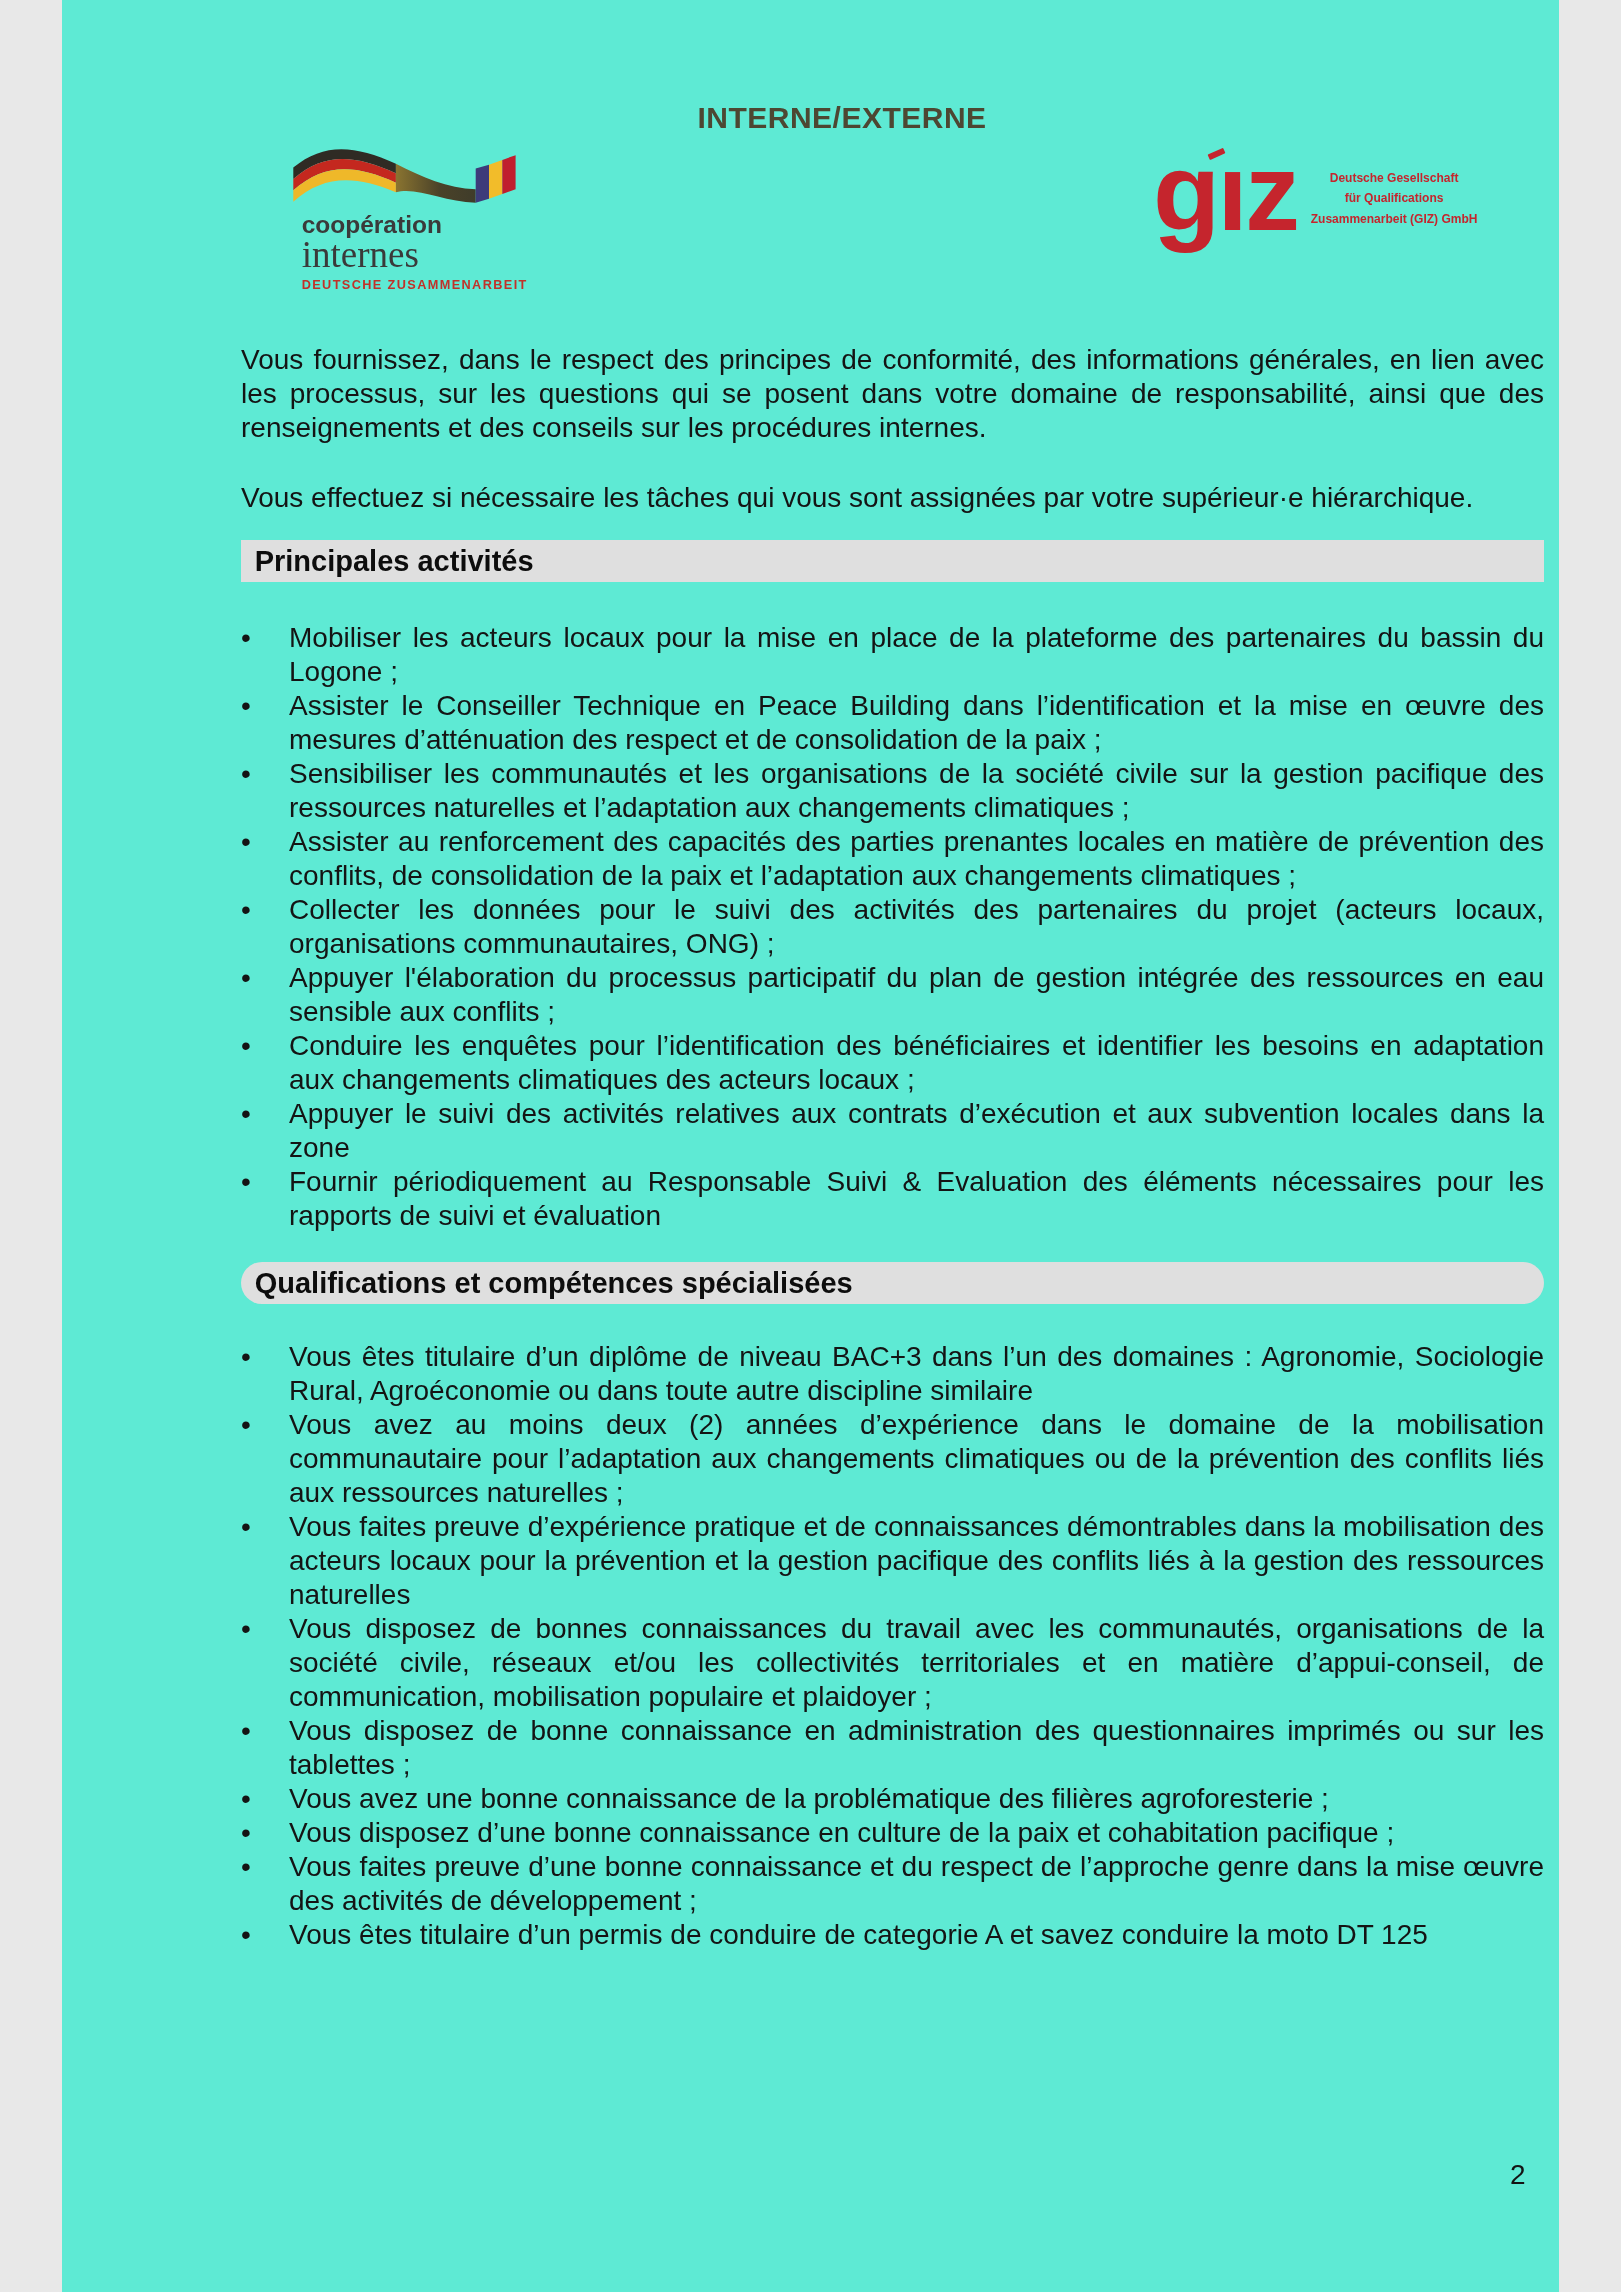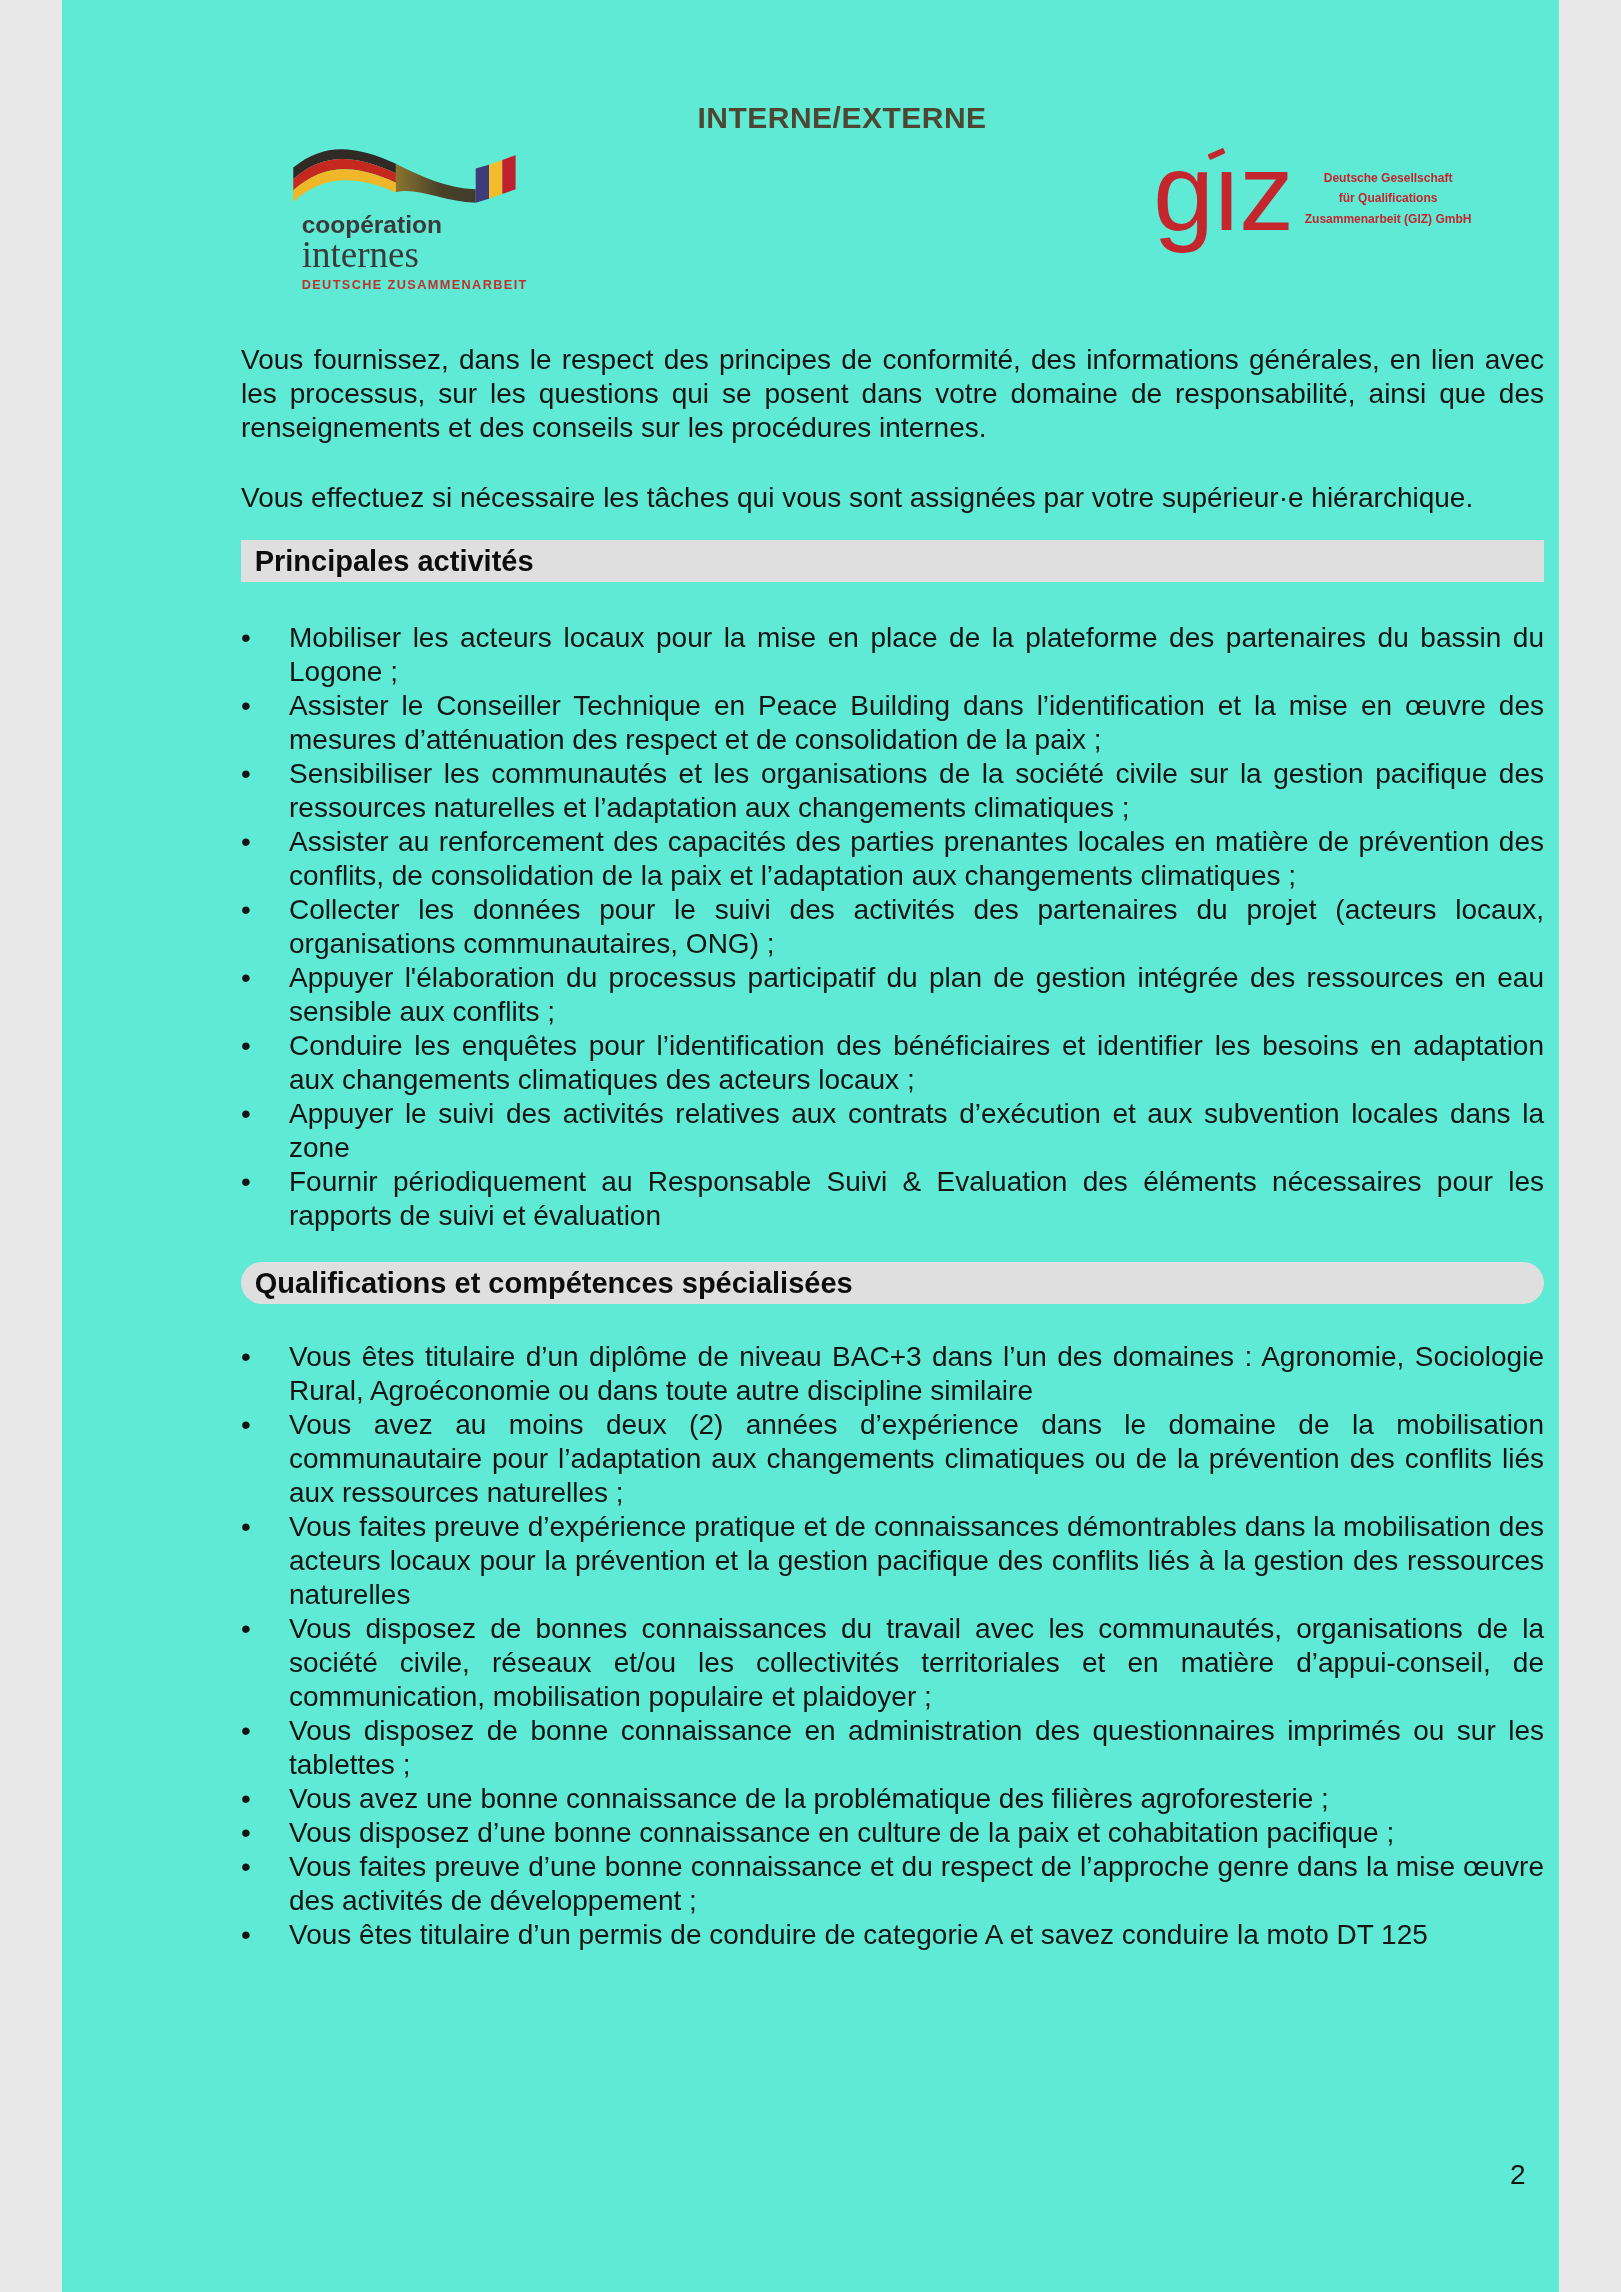--- a/index.html
+++ b/index.html
@@ -17,21 +17,21 @@
   }
   .coop-logo{position:absolute;top:139px;left:225px;width:245px;}
   .coop-ribbon{display:block;}
   .coop-text{padding-left:14.7px;margin-top:-2px;}
   .coop-line1{font-size:24.5px;font-weight:bold;color:#3a3a3a;line-height:24.5px;}
   .coop-line2{font-family:"Liberation Serif","DejaVu Serif",serif;font-size:37px;font-weight:400;color:#3a3a3a;line-height:33px;}
   .coop-line3{font-size:12.7px;font-weight:bold;color:var(--coop_subtitle_red,#c13129);letter-spacing:1.4px;margin-top:7.8px;}
   .giz-logo{position:absolute;top:147px;left:1091px;display:flex;align-items:flex-start;}
   .giz-mark-wrap{position:relative;}
   .giz-mark{
-    font-size:110px;font-weight:normal;line-height:90px;letter-spacing:-2.9px;
+    font-size:110px;font-weight:bold;line-height:90px;letter-spacing:-2.9px;
     color:var(--giz_red,#c5252d);display:block;
   }
   .giz-accent{
     position:absolute;top:3.9px;left:55px;width:16.7px;height:5.9px;
     background:var(--giz_red,#c5252d);transform:rotate(-24deg);border-radius:1px;
   }
   .giz-name{margin-left:13.7px;padding-top:20.6px;}
   .giz-name div{font-size:12px;font-weight:bold;line-height:20.6px;color:var(--giz_red,#c5252d);text-align:center;}
   
   .content{position:absolute;top:343px;left:179px;width:1303px;}

